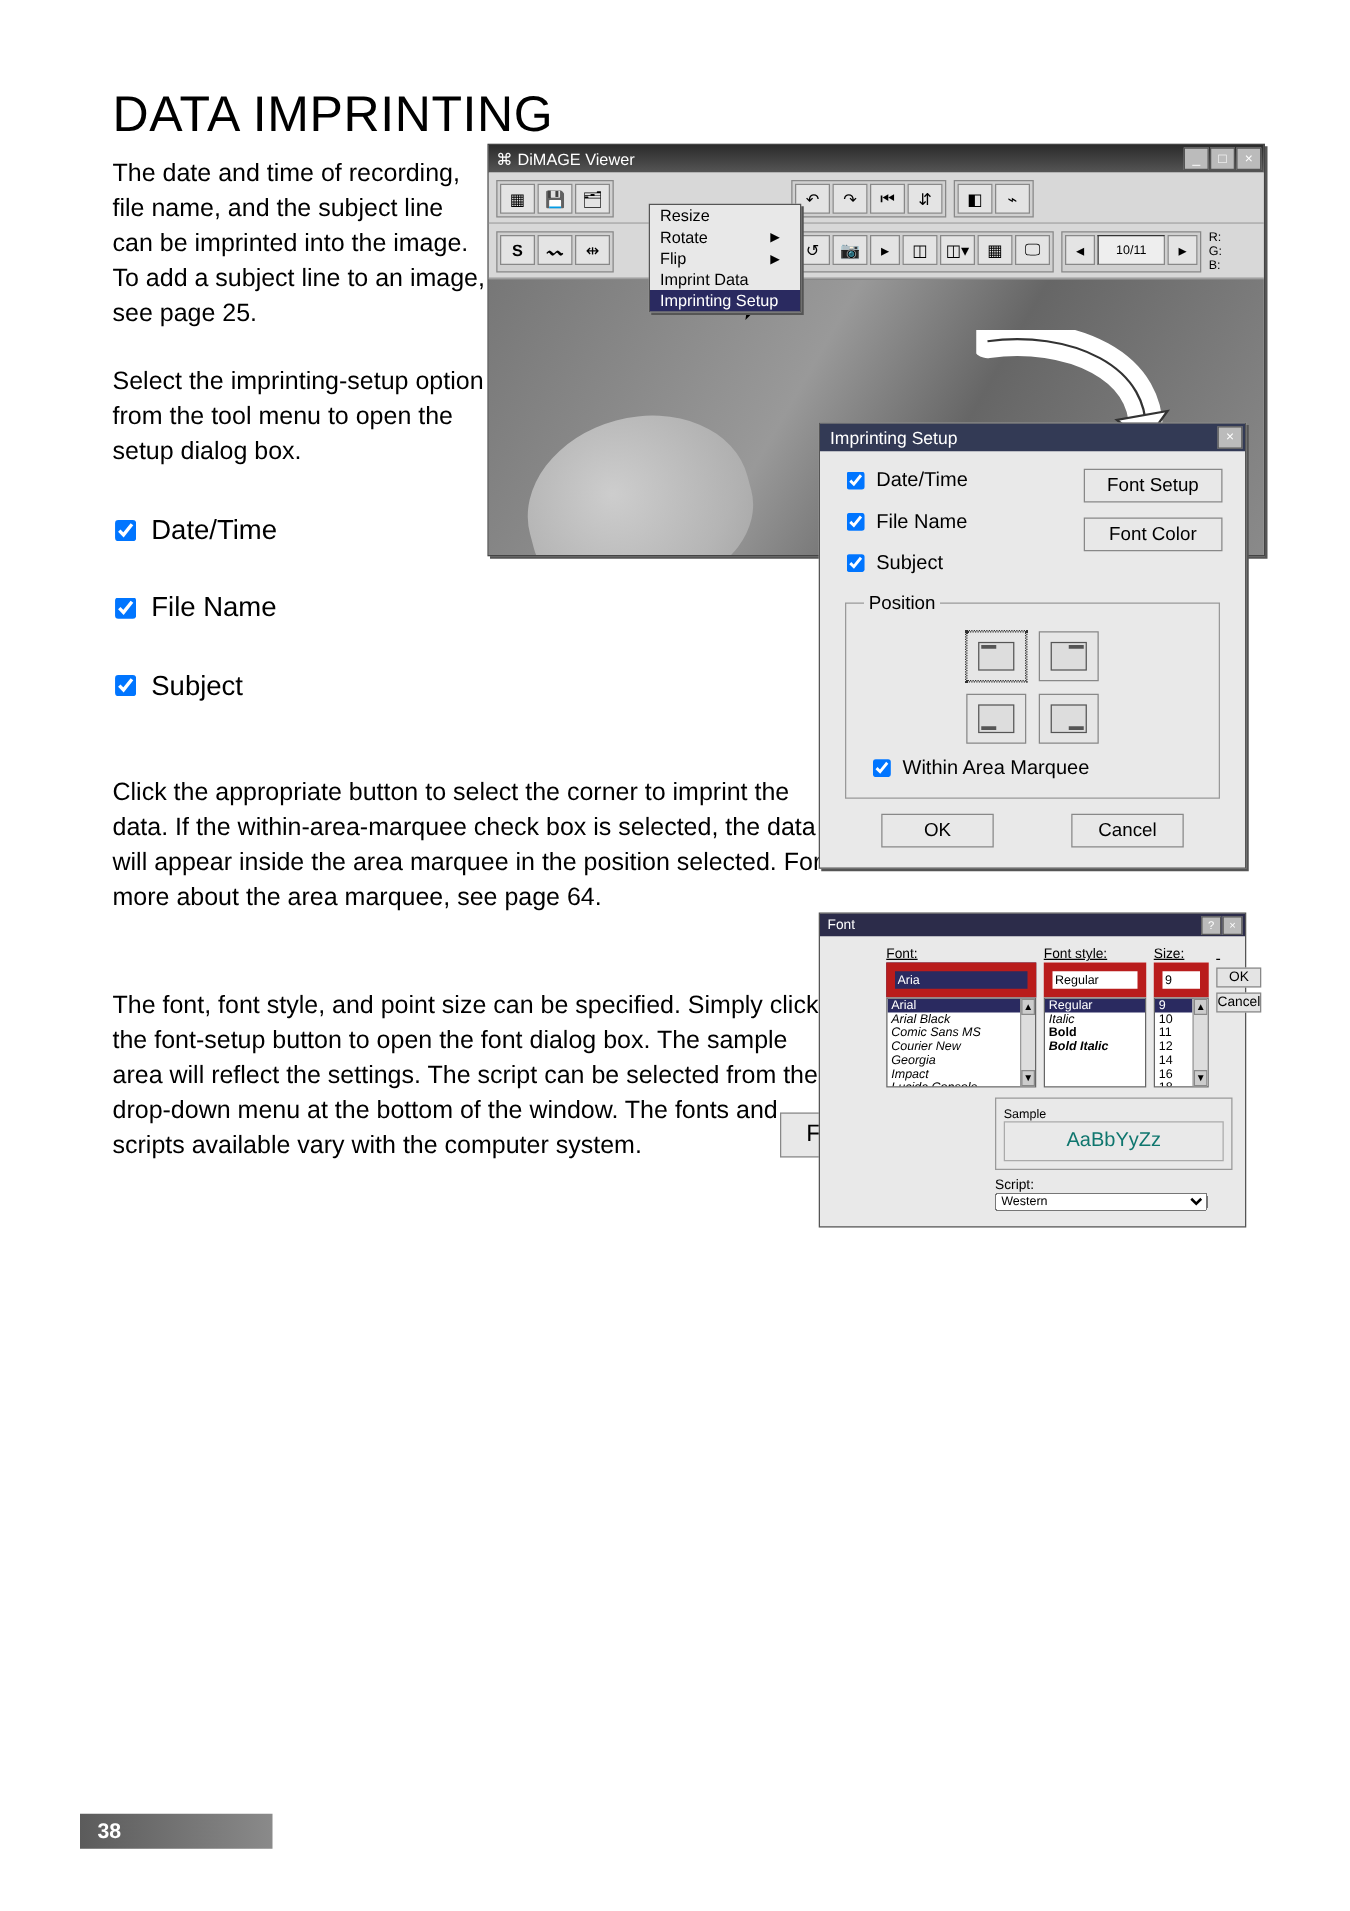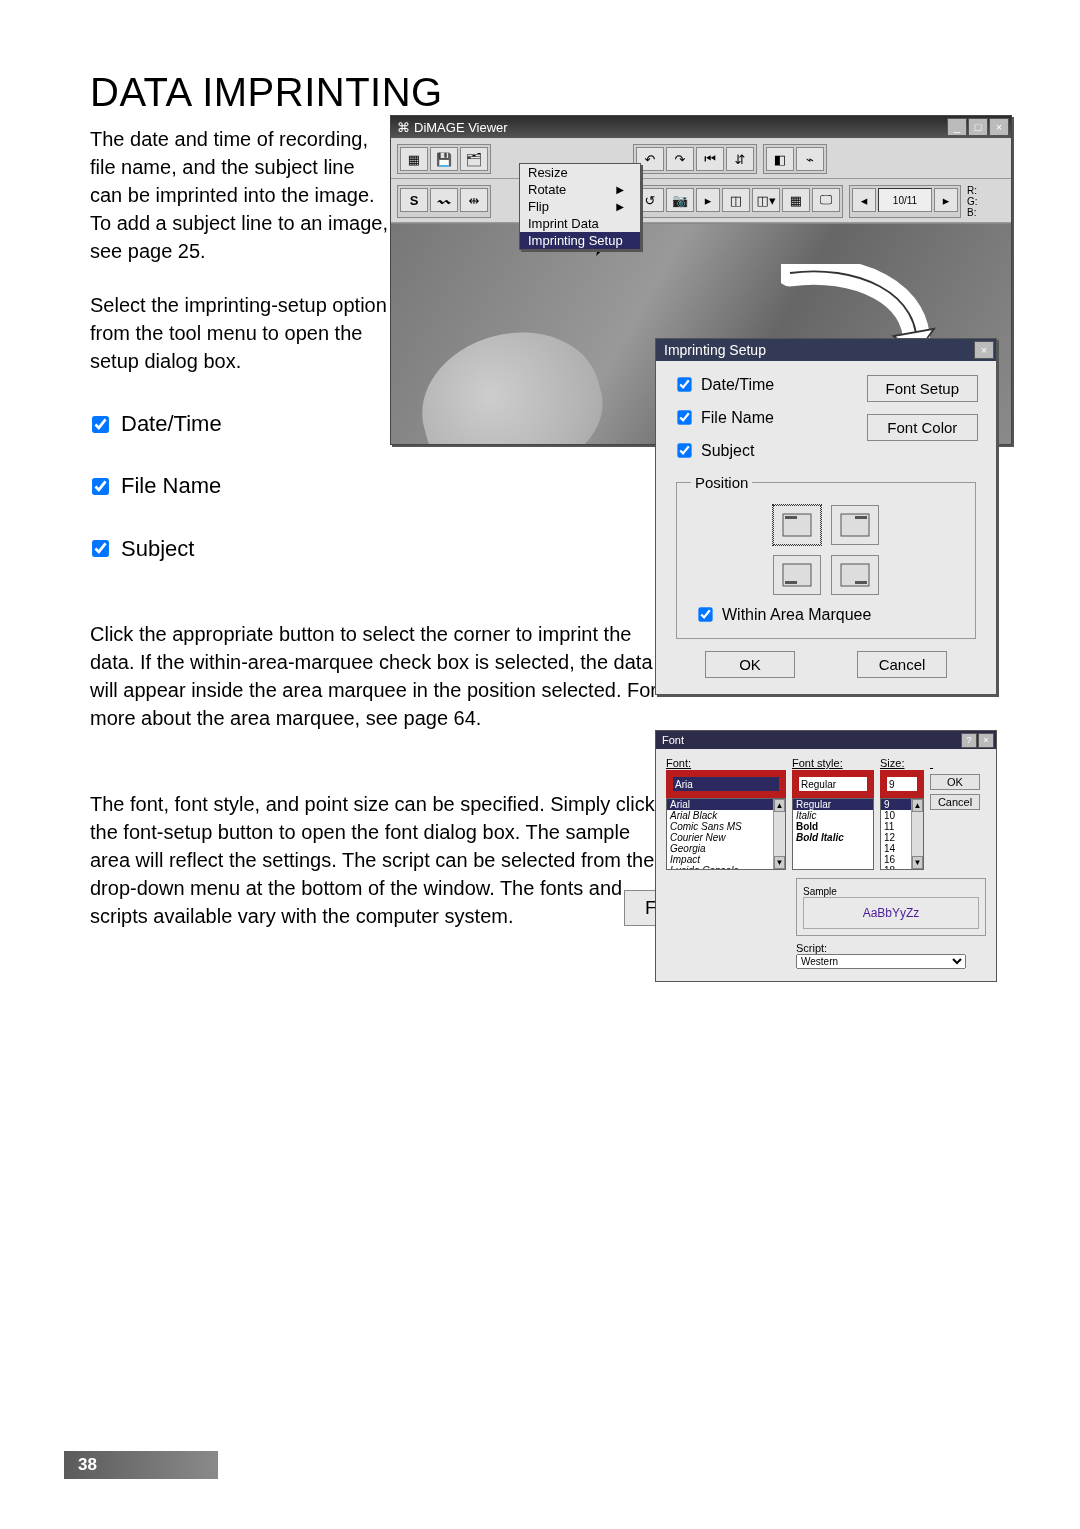--- a/index.html
+++ b/index.html
@@ -287,21 +287,21 @@
     font-size: 11px;
   }
   .font-dialog .body {
     padding: 8px 10px 12px 10px;
   }
   .font-cols {
     display: flex;
     gap: 6px;
   }
   .font-col { display: flex; flex-direction: column; }
-  .font-col.font { width: 120px; }
+  .font-col.font { width: 120px; margin-left: 43px; }
   .font-col.style { width: 82px; }
   .font-col.size { width: 44px; }
   .font-col.btns { width: 50px; gap: 4px; }
   .font-col label { text-decoration: underline; margin-bottom: 1px; }
   .tiny-input {
     font-size: 10px;
     height: 14px;
     padding: 0 2px;
     border: 7px solid #b91c1c;
     background: #fff;
@@ -346,21 +346,21 @@
   .sample-box {
     border: 1px solid #999;
     margin-top: 8px;
     padding: 6px;
   }
   .sample-box .label { font-size: 10px; }
   .sample-inner {
     border: 1px solid #aaa;
     height: 30px;
     display: flex; align-items: center; justify-content: center;
-    font-size: 12px; color: #4c1d95;
+    font-size: 16px; color: #0f766e;
   }
   .script-row {
     margin-top: 6px;
   }
   .script-row select {
     width: 170px; font-size: 10px;
   }
   .font-setup-btn {
     position: absolute;
     top: 890px;

